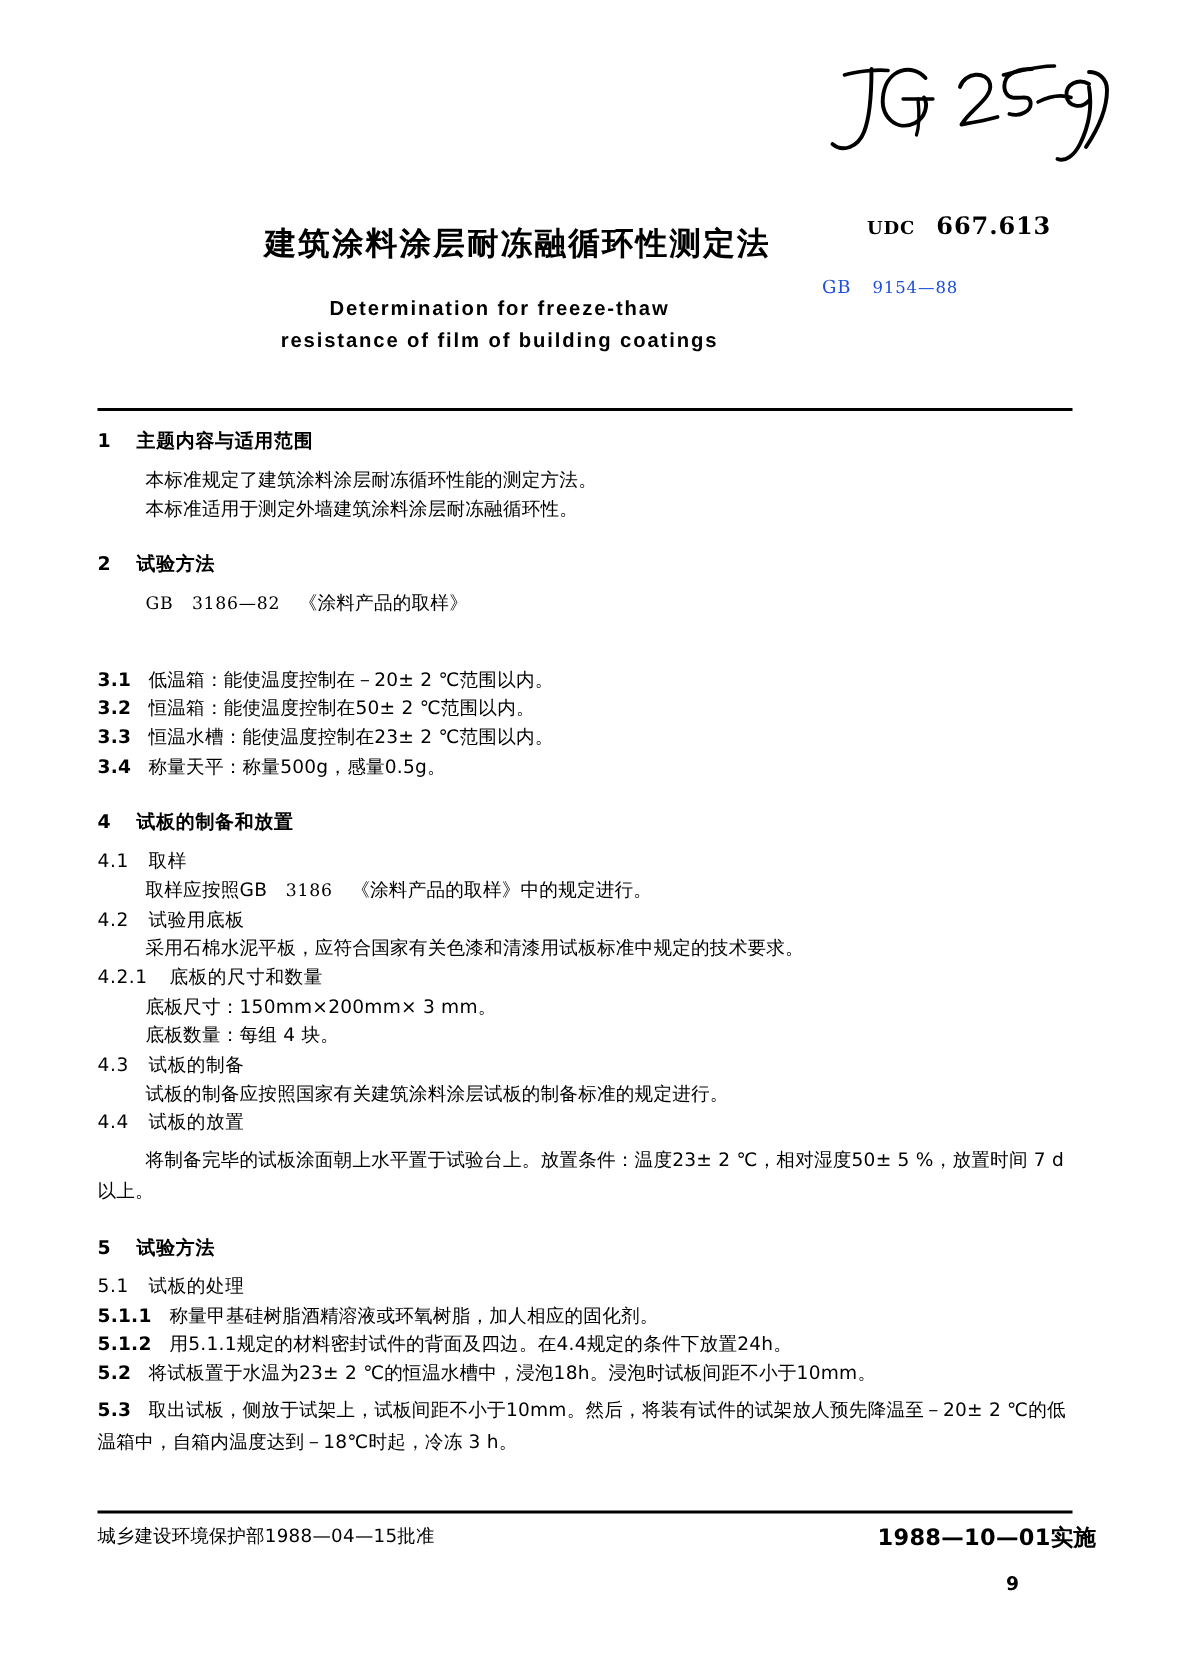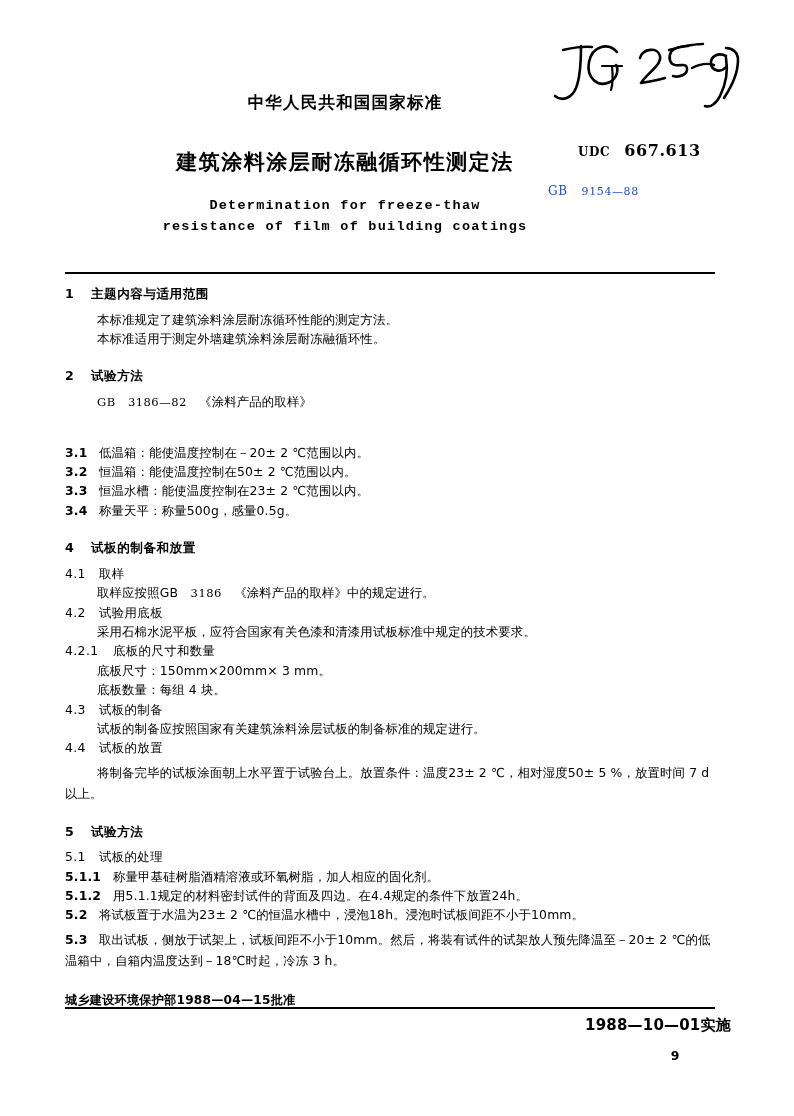--- a/index.html
+++ b/index.html
@@ -51,24 +51,24 @@
     text-align: center;
     font-family: "DejaVu Sans", sans-serif;
     font-weight: bold;
     font-size: 21px;
     letter-spacing: 1.5px;
     color: #000;
     white-space: nowrap;
   }
   .hdr-en {
     position: absolute;
-    left: 120px;
+    left: 108px;
     width: 450px;
     text-align: center;
-    font-family: Liberation Mono, monospace;
+    font-family: Liberation Sans, sans-serif;
     font-weight: bold;
     font-size: 13.5px;
     letter-spacing: 1.25px;
     color: #000;
     white-space: nowrap;
   }
   .hdr-en-1 { top: 198px; }
   .hdr-en-2 { top: 219px; }
 
   .code-udc {
@@ -172,23 +172,23 @@
   .serif-inline {
     font-family: "DejaVu Serif", serif;
     font-size: 11.5px;
     letter-spacing: 0.5px;
   }
 
   
   .footer-left {
     position: absolute;
     left: 65px;
-    top: 992px;
-    font-family: "DejaVu Sans", sans-serif;
-    font-weight: bold;
+    top: 1016px;
+    font-family: "DejaVu Sans", sans-serif;
+    font-weight: normal;
     font-size: 12.2px;
     letter-spacing: 0.2px;
     color: #000;
     white-space: nowrap;
   }
   .footer-right {
     position: absolute;
     left: 585px;
     top: 1016px;
     width: 130px;
@@ -235,21 +235,20 @@
 
       <path d="M152 40 C 160 36, 168 35, 174 37" stroke-width="2.4"></path>
 
       <path d="M186 28 C 179 24, 170 28, 171 36 C 172 43, 181 45, 186 39" stroke-width="2.6"></path>
       <path d="M186 30 C 188 42, 186 56, 180 68 C 176 76, 170 80, 165 78" stroke-width="2.6"></path>
 
       <path d="M186 20 C 192 20, 198 24, 198 32 C 198 44, 192 58, 184 70" stroke-width="2.6"></path>
     </svg>
   </div>
 
-  <div class="hdr-national">中华人民共和国国家标准</div>
 
   <div class="hdr-title">建筑涂料涂层耐冻融循环性测定法</div>
 
   <div class="hdr-en hdr-en-1">Determination for freeze-thaw</div>
   <div class="hdr-en hdr-en-2">resistance of film of building coatings</div>
 
   <div class="code-udc">
     <span>UDC</span><span class="num">667.613</span>
   </div>
   <div class="code-gb">

